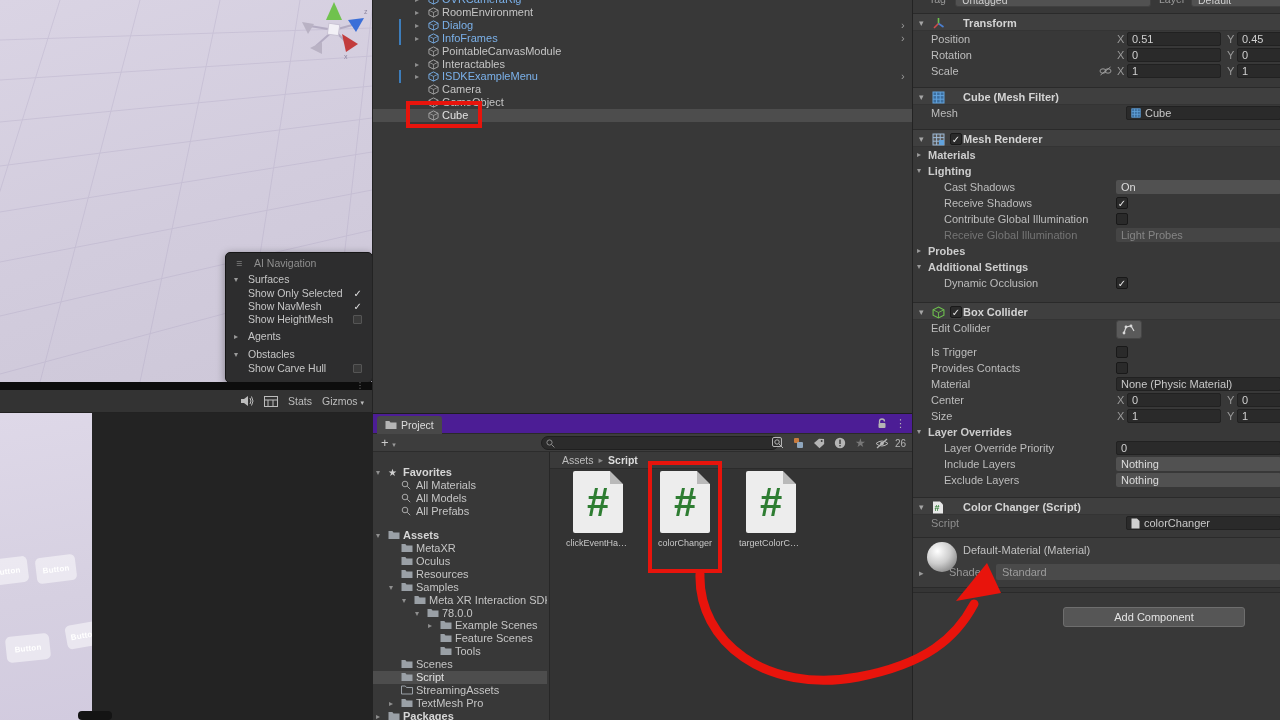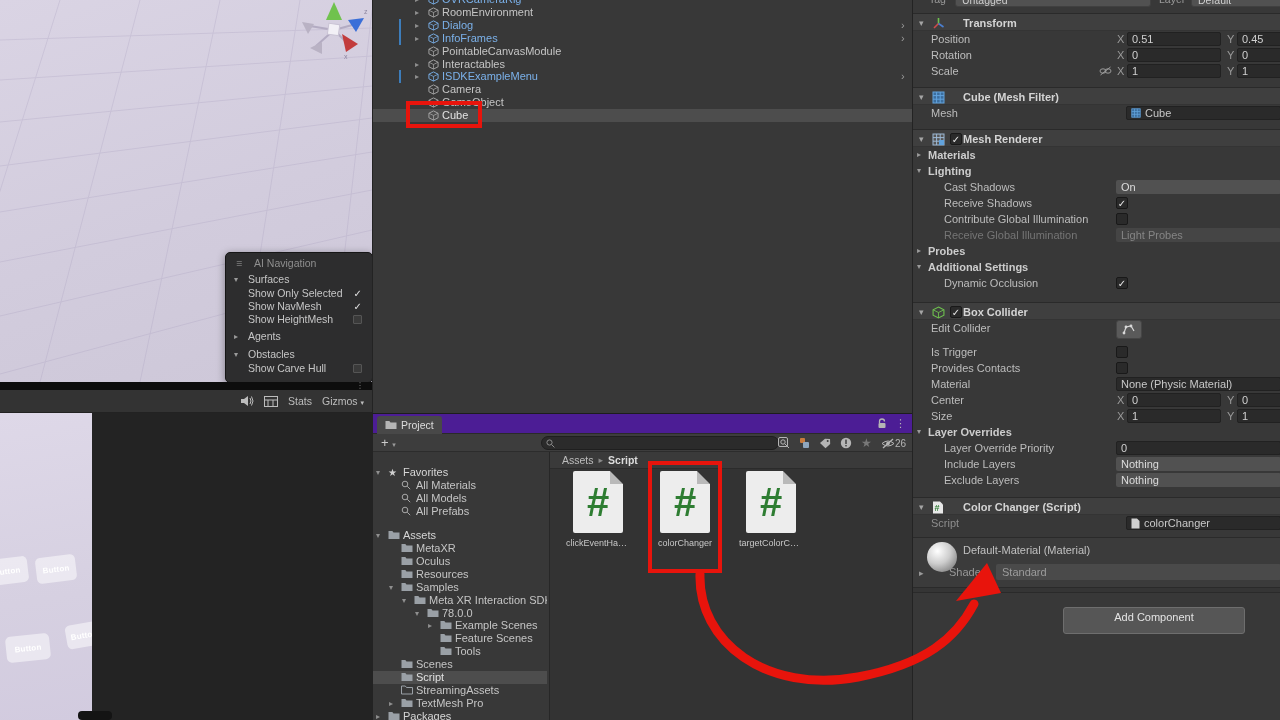--- a/index.html
+++ b/index.html
@@ -49,21 +49,21 @@
   #proj-plus{position:absolute;left:8px;top:1px;color:#cccccc;font-size:13px;}
   #proj-plus small{font-size:7px;color:#9a9a9a;}
   #proj-search{position:absolute;left:168px;top:2px;width:238px;height:14px;background:#2b2b2b;border:1px solid #1f1f1f;border-radius:8px;}
   #proj-icons{position:absolute;right:6px;top:1px;display:flex;align-items:center;gap:9px;height:16px;color:#b5b5b5;}
   #proj-tree{position:absolute;left:0;top:38px;width:174px;height:269px;background:#383838;overflow:hidden;}
   .t-row{position:absolute;left:0;width:100%;height:13px;line-height:13px;white-space:nowrap;color:#c5c5c5;}
   .t-row.sel{background:#4d4d4d;color:#e0e0e0;}
   .t-fold{position:absolute;top:0;color:#8f8f8f;font-size:8px;}
   .t-ico{position:absolute;top:1px;}
   .t-lbl{position:absolute;top:0;}
-  .t-row.bold .t-lbl{font-weight:normal;color:#d6d6d6;}
+  .t-row.bold .t-lbl{font-weight:bold;color:#d6d6d6;}
   #proj-content{position:absolute;left:176px;top:38px;width:364px;height:269px;background:#333333;border-left:1px solid #272727;}
   #breadcrumb{position:absolute;left:0;top:0;width:100%;height:17px;background:#3a3a3a;border-bottom:1px solid #2b2b2b;display:flex;align-items:center;gap:5px;padding-left:12px;font-size:10.5px;color:#bdbdbd;}
   #breadcrumb .b-sep{color:#8a8a8a;font-size:9px;}
   #breadcrumb .b-last{color:#dcdcdc;font-weight:bold;}
   .file-tile{position:absolute;width:64px;text-align:center;}
   .script-icon{position:relative;width:50px;height:62px;margin:0 auto;background:#ededed;border-radius:2px;display:flex;align-items:center;justify-content:center;}
   .script-icon::after{content:"";position:absolute;right:0;top:0;width:0;height:0;border-left:13px solid #b9b9b9;border-top:13px solid #333333;}
   .script-hash{color:#2e7d32;font-size:40px;font-weight:bold;line-height:1;}
   .file-name{margin-top:5px;font-size:9px;color:#c8c8c8;white-space:nowrap;overflow:hidden;text-overflow:ellipsis;}
 
@@ -89,21 +89,21 @@
   .cb{position:absolute;left:203px;top:2px;width:12px;height:12px;background:#2a2a2a;border:1px solid #191919;border-radius:2px;line-height:11px;text-align:center;color:#e8e8e8;font-size:10px;}
   .objfield{position:absolute;left:203px;top:1px;width:165px;height:14px;background:#2a2a2a;border:1px solid #212121;border-radius:2px;line-height:12px;padding:0 4px;color:#c8c8c8;display:flex;align-items:center;gap:4px;}
   .toolbtn{position:absolute;left:203px;top:0;width:26px;height:19px;background:#5a5a5a;border:1px solid #454545;border-radius:3px;display:flex;align-items:center;justify-content:center;}
   #mat-section{position:relative;height:50px;margin-top:6px;border-top:1px solid #2a2a2a;background:#3b3b3b;}
   #mat-sphere{position:absolute;left:14px;top:4px;width:30px;height:30px;border-radius:50%;background:radial-gradient(circle at 35% 30%,#ffffff,#cdcdcd 45%,#8a8a8a 80%,#707070);}
   #mat-title{position:absolute;left:50px;top:6px;color:#c0c0c0;}
   #mat-fold{position:absolute;left:6px;top:30px;color:#9a9a9a;font-size:9px;}
   #mat-shader-lbl{position:absolute;left:36px;top:28px;color:#989898;}
   #mat-shader{position:absolute;left:83px;top:26px;width:285px;height:16px;background:#4a4a4a;border-radius:2px;line-height:16px;padding:0 6px;color:#9c9c9c;}
   #mat-divider{height:6px;border-top:1px solid #2a2a2a;border-bottom:1px solid #2a2a2a;background:#353535;}
-  #add-component{position:absolute;left:150px;top:607px;width:182px;height:27px;background:#565656;border:1px solid #6e6e6e;border-radius:3px;color:#e4e4e4;text-align:center;line-height:18px;}
+  #add-component{position:absolute;left:150px;top:607px;width:182px;height:20px;background:#565656;border:1px solid #6e6e6e;border-radius:3px;color:#e4e4e4;text-align:center;line-height:18px;}
 
   
   .red-box{position:absolute;border:4px solid #e8140c;z-index:60;pointer-events:none;}
   #arrow-svg{position:absolute;left:0;top:0;width:1280px;height:720px;z-index:61;pointer-events:none;}
 
   .svgicon{display:inline-block;line-height:0;}
 </style>
 </head>
 <body>
 
@@ -341,21 +341,21 @@
         <span class="svgicon"><svg width="12" height="11" viewBox="0 0 12 11">
               <path d="M1 5 L6 0.8 L11 1 L11.2 6 L6.5 10.2 Z" fill="#b5b5b5"></path>
               <circle cx="8.7" cy="3" r="1" fill="#3d3d3d"></circle>
             </svg></span>
         <span class="svgicon"><svg width="12" height="12" viewBox="0 0 12 12">
               <circle cx="6" cy="6" r="5.2" fill="#b5b5b5"></circle>
               <rect x="5.3" y="2.6" width="1.4" height="4.4" fill="#383838"></rect>
               <rect x="5.3" y="8" width="1.4" height="1.4" fill="#383838"></rect>
             </svg></span>
         <span style="color:#787878;font-size:12px;">★</span>
-        <span style="display:flex;align-items:center;gap:0;">
+        <span style="display:flex;align-items:center;gap:6px;">
           <span class="svgicon"><svg width="14" height="11" viewBox="0 0 14 11">
                 <path d="M1 5.5 Q7 0.5 13 5.5 Q7 10.5 1 5.5 Z" fill="none" stroke="#b5b5b5"></path>
                 <circle cx="7" cy="5.5" r="1.8" fill="#b5b5b5"></circle>
                 <line x1="2" y1="10" x2="12" y2="1" stroke="#b5b5b5" stroke-width="1.4"></line>
               </svg></span>
           <span style="font-size:10px;">26</span>
         </span>
       </div>
     </div>
     <div id="proj-tree">

